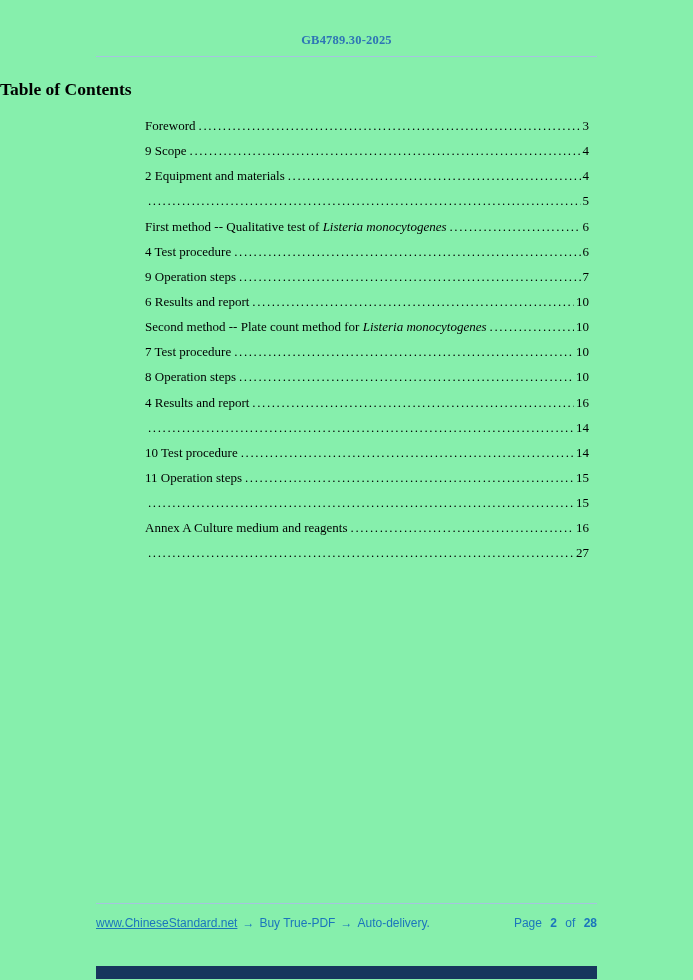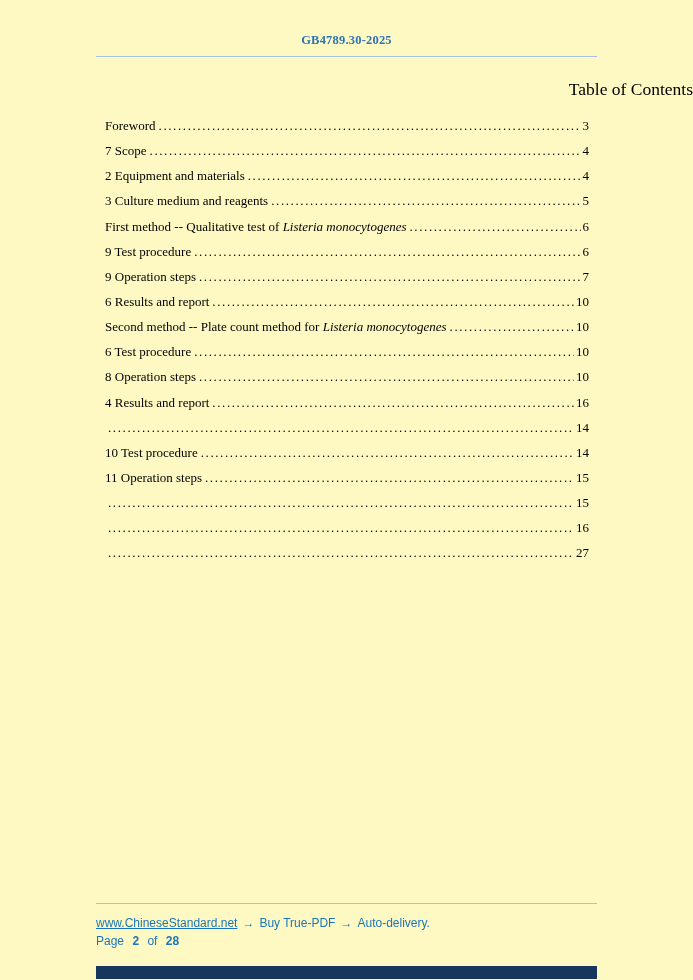--- a/index.html
+++ b/index.html
@@ -1,20 +1,20 @@
 <!DOCTYPE html>
 <html><head>
 <meta charset="utf-8">
 <style>
   html, body { margin: 0; padding: 0; background: #ffffff; }
   .page {
     position: relative;
     width: 693px;
     height: 980px;
-    background: #fef9c3;
+    background: #86efac;
     font-family: "Liberation Serif", "DejaVu Serif", serif;
     color: #000000;
     overflow: hidden;
   }
 
   
   .header-code {
     position: absolute;
     top: 33px;
     left: 0;
@@ -33,40 +33,41 @@
     height: 0;
     border-top: 1px solid #A6C3DE;
   }
 
   
   .page-title {
     position: absolute;
     top: 79px;
     left: 0;
     width: 100%;
-    text-align: right;
+    text-align: left;
     font-size: 17.5px;
-    font-weight: 400;
+    font-weight: 700;
     margin: 0;
     color: #000000;
   }
 
   
   .toc-list {
     position: absolute;
     top: 113px;
     left: 105px;
     width: 484px;
     font-size: 13px;
   }
   .toc-row {
     display: flex;
     align-items: center;
     line-height: 25.14px;
     white-space: nowrap;
+    margin-left: 40px;
   }
   .toc-label { flex: 0 0 auto; }
   .toc-label .italic { font-style: italic; }
   .toc-dots {
     flex: 1 1 auto;
     min-width: 0;
     overflow: hidden;
     white-space: nowrap;
     margin: 0 2px 0 3px;
   }
@@ -90,21 +91,20 @@
     top: 914px;
     left: 96px;
     width: 501px;
     display: flex;
     justify-content: space-between;
     align-items: baseline;
     font-family: "Liberation Sans", "DejaVu Sans", sans-serif;
     font-size: 12px;
     color: #1B75BC;
     line-height: 18px;
-    flex-direction: column;
   }
   .footer-left a {
     color: #1B75BC;
     text-decoration: underline;
     cursor: pointer;
   }
   .footer-left .arrow { margin: 0 5px; text-decoration: none; }
   .footer-right span { margin-left: 5px; }
   .footer-right .num { font-weight: 700; }
 
@@ -128,61 +128,60 @@
 
   <h1 class="page-title">Table of Contents</h1>
 
   <div class="toc-list">
       <div class="toc-row">
         <span class="toc-label"><span>Foreword</span></span>
         <span class="toc-dots"></span>
         <span class="toc-page">3</span>
       </div>
       <div class="toc-row">
-        <span class="toc-label"><span>7 Scope</span></span>
+        <span class="toc-label"><span>9 Scope</span></span>
         <span class="toc-dots"></span>
         <span class="toc-page">4</span>
       </div>
       <div class="toc-row">
         <span class="toc-label"><span>2 Equipment and materials</span></span>
         <span class="toc-dots"></span>
         <span class="toc-page">4</span>
       </div>
       <div class="toc-row">
-        <span class="toc-label"><span>3 Culture medium and reagents</span></span>
         <span class="toc-dots"></span>
         <span class="toc-page">5</span>
       </div>
       <div class="toc-row">
         <span class="toc-label"><span>First method -- Qualitative test of </span><span class="italic">Listeria monocytogenes</span></span>
         <span class="toc-dots"></span>
         <span class="toc-page">6</span>
       </div>
       <div class="toc-row">
-        <span class="toc-label"><span>9 Test procedure</span></span>
+        <span class="toc-label"><span>4 Test procedure</span></span>
         <span class="toc-dots"></span>
         <span class="toc-page">6</span>
       </div>
       <div class="toc-row">
         <span class="toc-label"><span>9 Operation steps</span></span>
         <span class="toc-dots"></span>
         <span class="toc-page">7</span>
       </div>
       <div class="toc-row">
         <span class="toc-label"><span>6 Results and report</span></span>
         <span class="toc-dots"></span>
         <span class="toc-page">10</span>
       </div>
       <div class="toc-row">
         <span class="toc-label"><span>Second method -- Plate count method for </span><span class="italic">Listeria monocytogenes</span></span>
         <span class="toc-dots"></span>
         <span class="toc-page">10</span>
       </div>
       <div class="toc-row">
-        <span class="toc-label"><span>6 Test procedure</span></span>
+        <span class="toc-label"><span>7 Test procedure</span></span>
         <span class="toc-dots"></span>
         <span class="toc-page">10</span>
       </div>
       <div class="toc-row">
         <span class="toc-label"><span>8 Operation steps</span></span>
         <span class="toc-dots"></span>
         <span class="toc-page">10</span>
       </div>
       <div class="toc-row">
         <span class="toc-label"><span>4 Results and report</span></span>
@@ -201,20 +200,21 @@
       <div class="toc-row">
         <span class="toc-label"><span>11 Operation steps</span></span>
         <span class="toc-dots"></span>
         <span class="toc-page">15</span>
       </div>
       <div class="toc-row">
         <span class="toc-dots"></span>
         <span class="toc-page">15</span>
       </div>
       <div class="toc-row">
+        <span class="toc-label"><span>Annex A Culture medium and reagents</span></span>
         <span class="toc-dots"></span>
         <span class="toc-page">16</span>
       </div>
       <div class="toc-row">
         <span class="toc-dots"></span>
         <span class="toc-page">27</span>
       </div>
     </div>
 
   <div class="footer-rule"></div>

